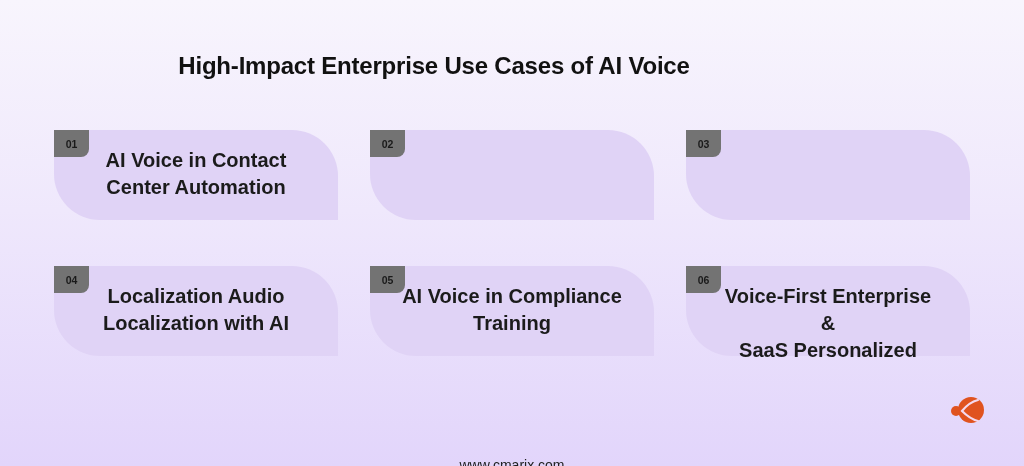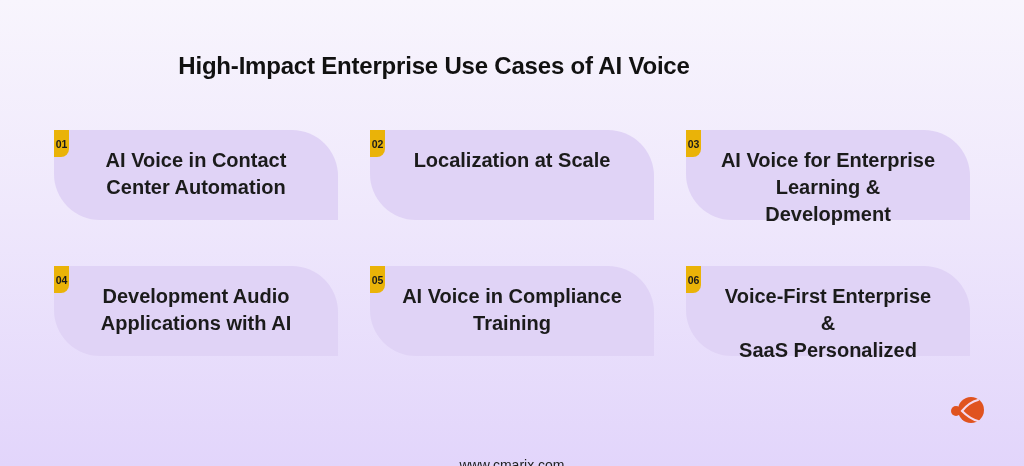--- a/index.html
+++ b/index.html
@@ -13,22 +13,22 @@
       position:absolute; top:52px; left:0; width:868px; text-align:center;
       font-size:24px; font-weight:bold; color:#111; letter-spacing:-0.2px;
     }
     .card {
       position:absolute; width:284px; height:90px;
       background:#e0d3f6;
       border-radius: 0 46px 0 46px;
       box-sizing:border-box;
     }
     .badge {
-      position:absolute; top:0; left:0; width:15px; height:27px;
-      background:#eab308;
+      position:absolute; top:0; left:0; width:35px; height:27px;
+      background:#737373;
       border-radius: 0 0 8px 0;
       font-size:10.5px; font-weight:bold; color:#1a1a1a;
       display:flex; align-items:center; justify-content:center;
     }
     .card-text {
       position:absolute; left:0; right:0; top:17px;
       text-align:center; font-size:20px; font-weight:bold; color:#1b1b1b;
       line-height:27px; padding:0 30px;
     }
     .footer {
@@ -46,37 +46,32 @@
   <div class="badge">01</div>
   <div class="card-text">
     <div>AI Voice in Contact</div>
     <div>Center Automation</div>
   </div>
 </div>
 
 <div class="card" style="left:370px; top:130px;">
   <div class="badge">02</div>
   <div class="card-text">
-    <div>Localization at Scale</div>
   </div>
 </div>
 
 <div class="card" style="left:686px; top:130px;">
   <div class="badge">03</div>
-  <div class="card-text">
-    <div>AI Voice for Enterprise</div>
-    <div>Learning &amp; Development</div>
-  </div>
 </div>
 
 <div class="card" style="left:54px; top:266px;">
   <div class="badge">04</div>
   <div class="card-text">
-    <div>Development Audio</div>
-    <div>Applications with AI</div>
+    <div>Localization Audio</div>
+    <div>Localization with AI</div>
   </div>
 </div>
 
 <div class="card" style="left:370px; top:266px;">
   <div class="badge">05</div>
   <div class="card-text">
     <div>AI Voice in Compliance</div>
     <div>Training</div>
   </div>
 </div>

